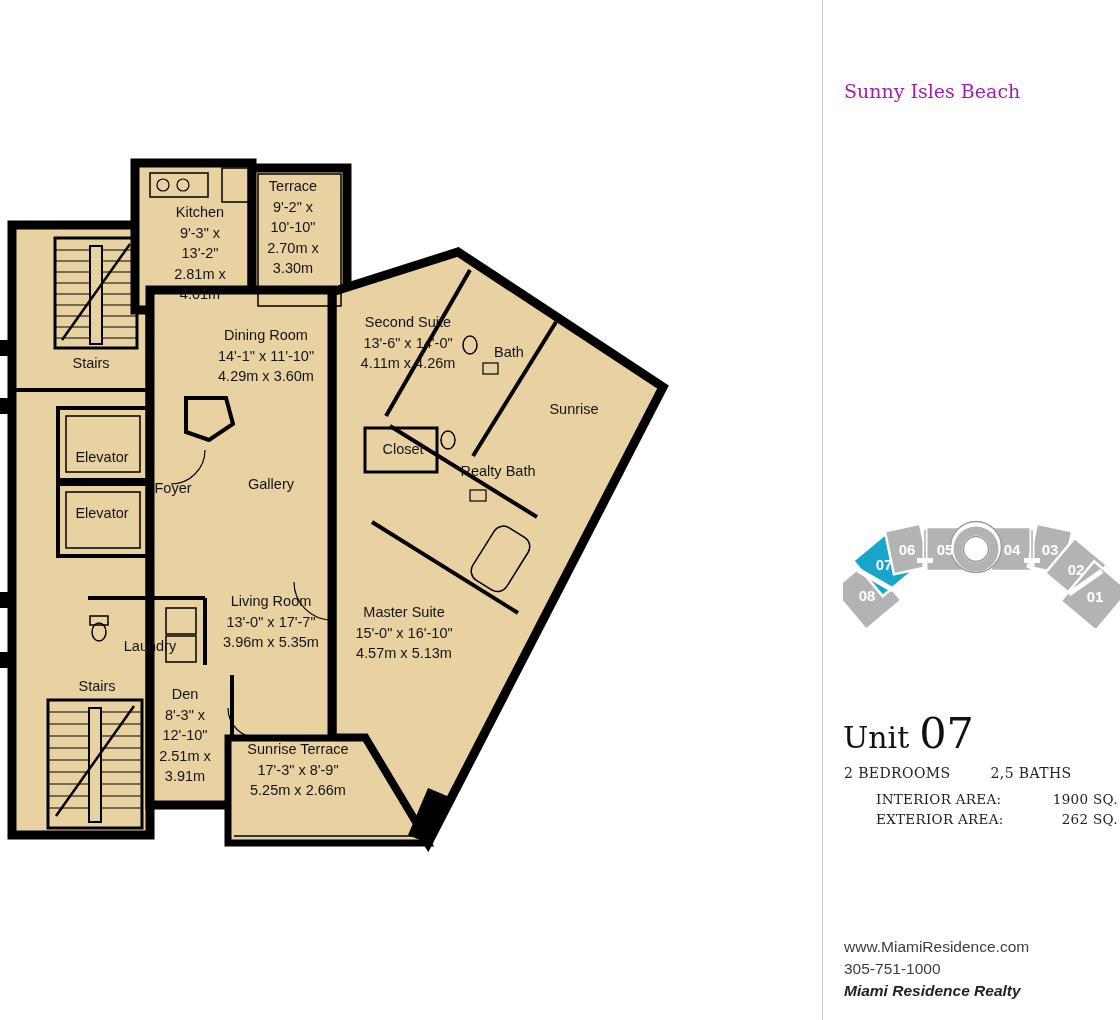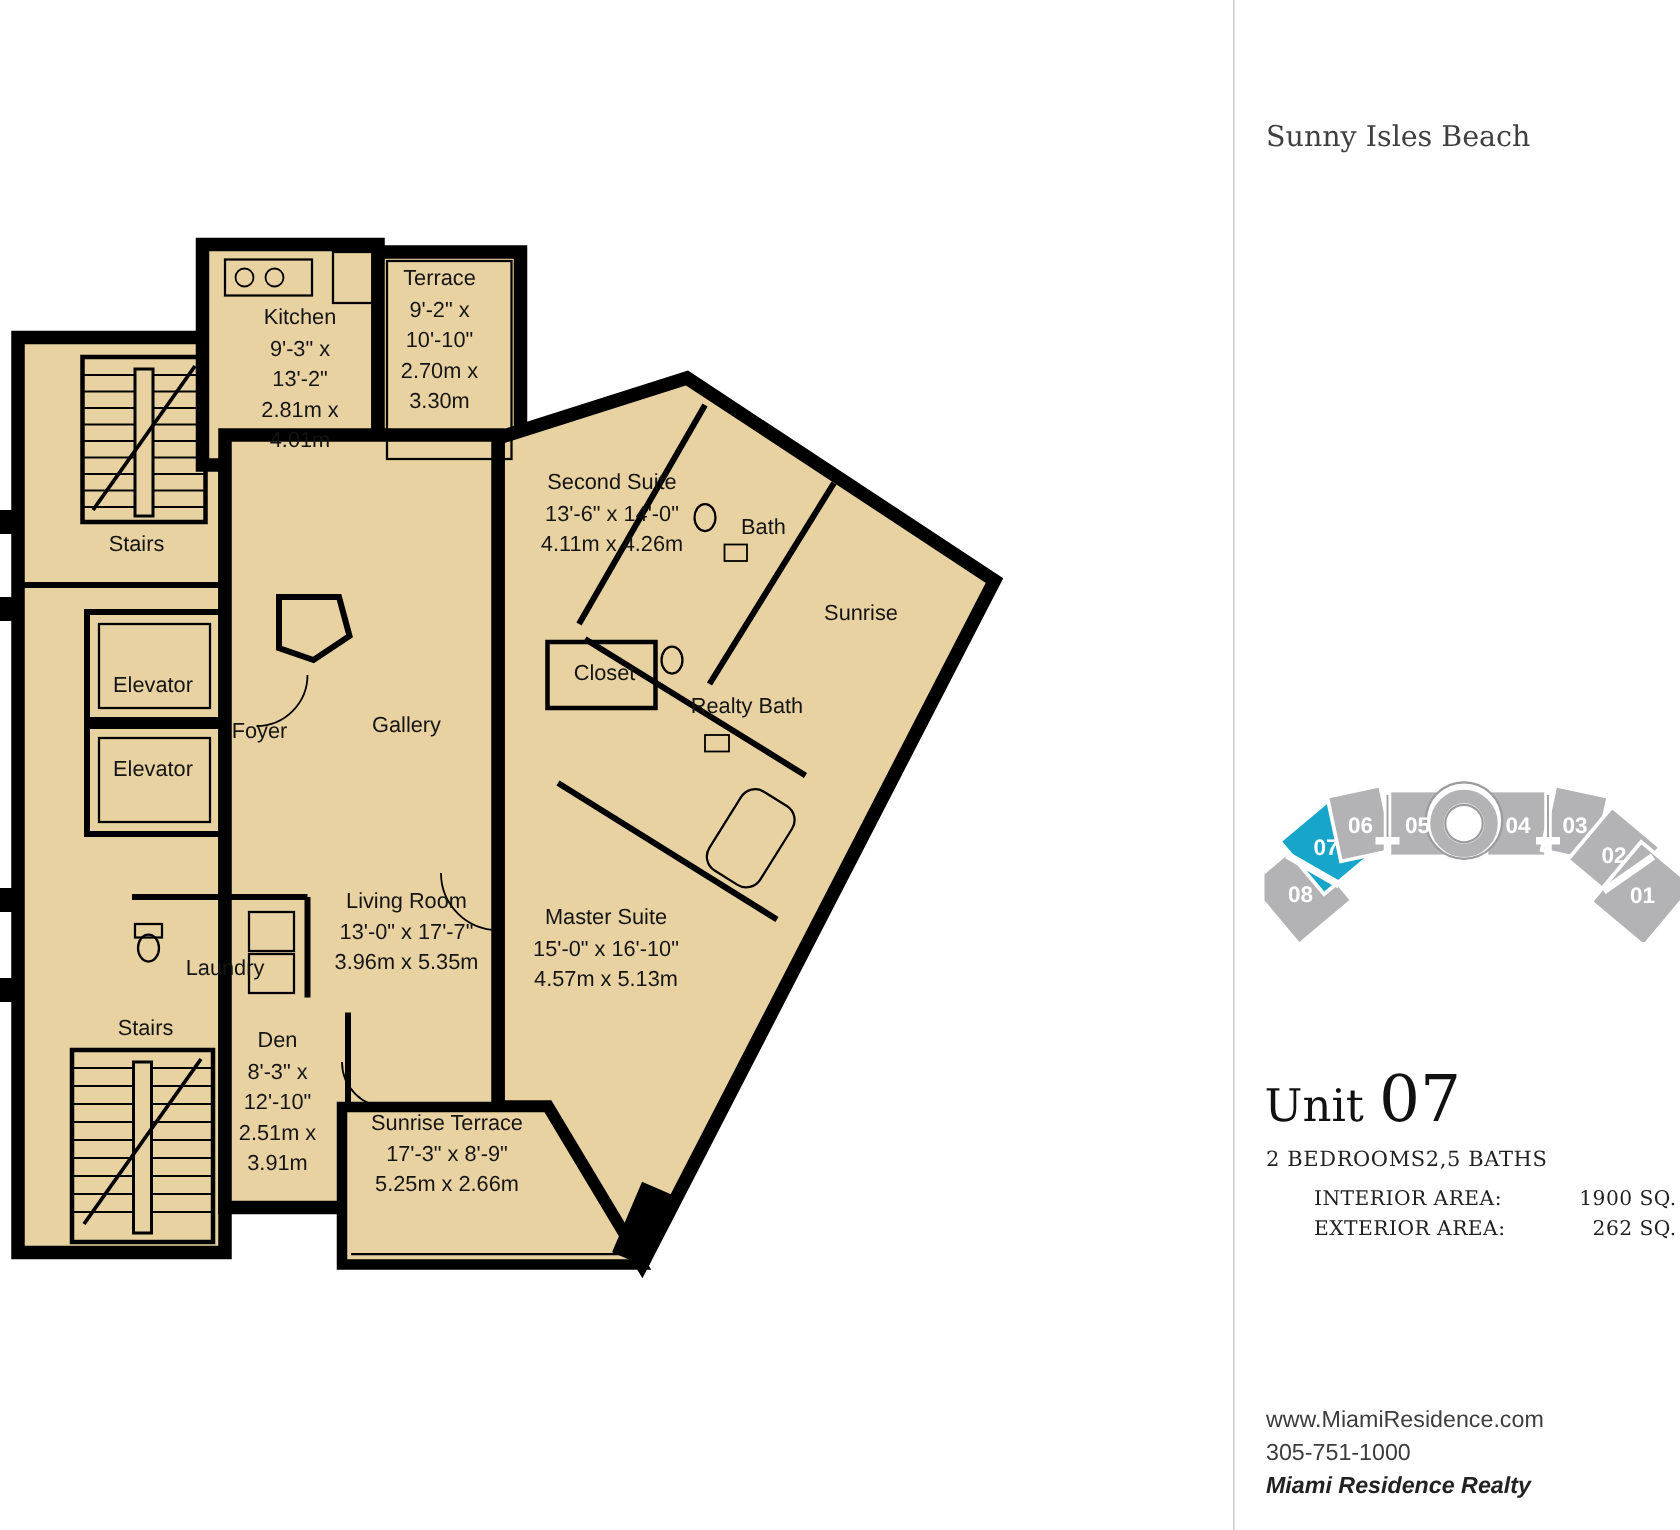--- a/index.html
+++ b/index.html
@@ -9,26 +9,26 @@
   #plan-wrap{position:absolute;left:0;top:140px;width:720px;height:730px;}
   #plan-svg{position:absolute;left:0;top:0;}
   .room-label{position:absolute;transform:translateX(-50%);text-align:center;
       white-space:pre-line;font-size:14.5px;line-height:20.5px;color:#141414;
       font-family:"Liberation Sans",sans-serif;}
   
   #divider{position:absolute;left:822px;top:0;width:1px;height:1020px;background:#cccccc;}
   #brand-title{position:absolute;left:843px;top:38px;font-family:"DejaVu Serif",serif;
       font-size:34px;color:#1a1a1a;letter-spacing:0.5px;}
   #brand-subtitle{position:absolute;left:844px;top:80px;font-family:"DejaVu Serif",serif;
-      font-size:19px;color:#404040;}
+      font-size:19px;color:#a21caf;}
   #minimap{position:absolute;left:843px;top:506px;}
   #unit-title{position:absolute;left:843px;top:708px;font-family:"DejaVu Serif",serif;color:#111;}
   #unit-title .u-word{font-size:30px;}
   #unit-title .u-num{font-size:43px;margin-left:10px;}
-  #beds-line{position:absolute;left:844px;top:765px;display:flex;
+  #beds-line{position:absolute;left:844px;top:765px;display:flex;gap:40px;
       font-family:"DejaVu Serif",serif;font-size:14px;color:#222;letter-spacing:0.4px;}
   #area-table{position:absolute;left:844px;top:789px;font-family:"DejaVu Serif",serif;
       font-size:13.5px;color:#222;letter-spacing:0.3px;}
   .area-row{display:flex;line-height:20px;}
   .area-label{width:168px;margin-left:32px;}
   .area-sqft{width:100px;text-align:right;}
   .area-m2{width:56px;text-align:right;}
   #contact{position:absolute;left:844px;top:936px;font-size:15.5px;line-height:22px;color:#3d3d3d;}
   #contact .bold{font-weight:bold;color:#222;font-style:italic;}
   
@@ -158,20 +158,23 @@
     <div class="room-label" style="left:200px;top:62px">Kitchen
 9'-3" x
 13'-2"
 2.81m x
 4.01m</div>
     <div class="room-label" style="left:293px;top:36px">Terrace
 9'-2" x
 10'-10"
 2.70m x
 3.30m</div>
+    <div class="room-label" style="left:266px;top:185px">Dining Room
+14'-1" x 11'-10"
+4.29m x 3.60m</div>
     <div class="room-label" style="left:408px;top:172px">Second Suite
 13'-6" x 14'-0"
 4.11m x 4.26m</div>
     <div class="room-label" style="left:509px;top:202px">Bath</div>
     <div class="room-label" style="left:574px;top:259px">Sunrise</div>
     <div class="room-label" style="left:403px;top:299px">Closet</div>
     <div class="room-label" style="left:498px;top:321px">Realty Bath</div>
     <div class="room-label" style="left:91px;top:213px">Stairs</div>
     <div class="room-label" style="left:102px;top:307px">Elevator</div>
     <div class="room-label" style="left:102px;top:363px">Elevator</div>

